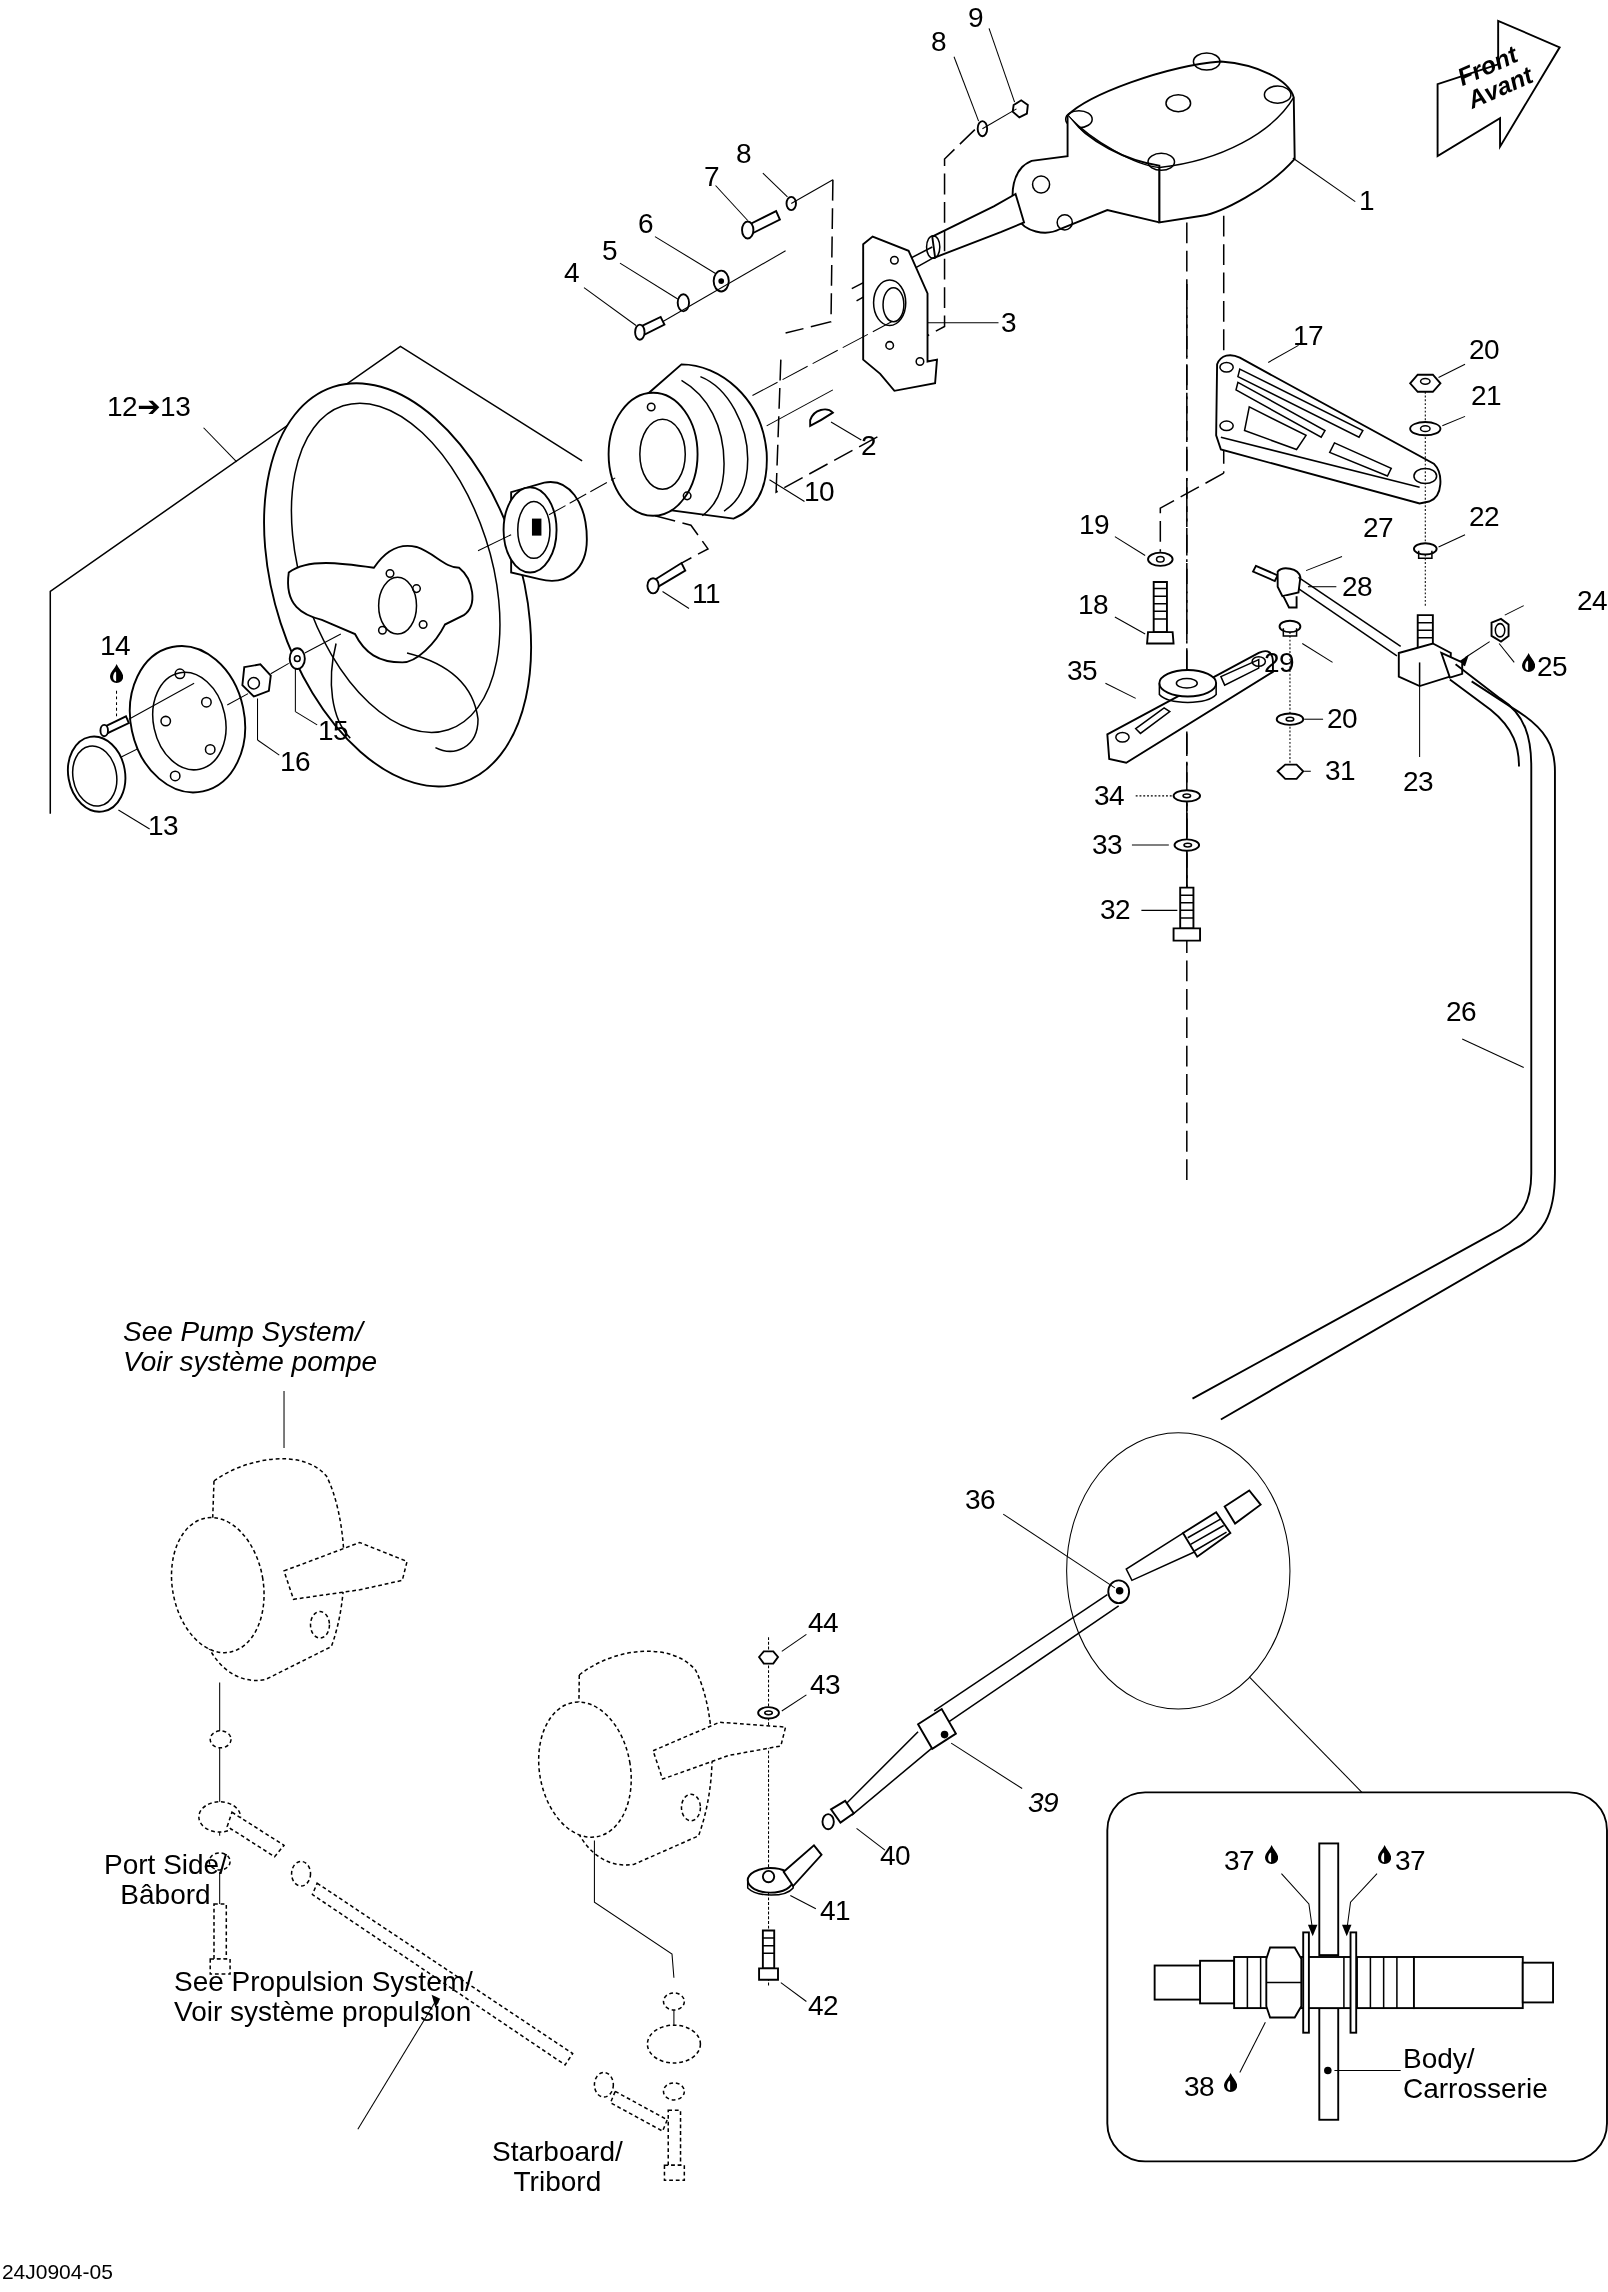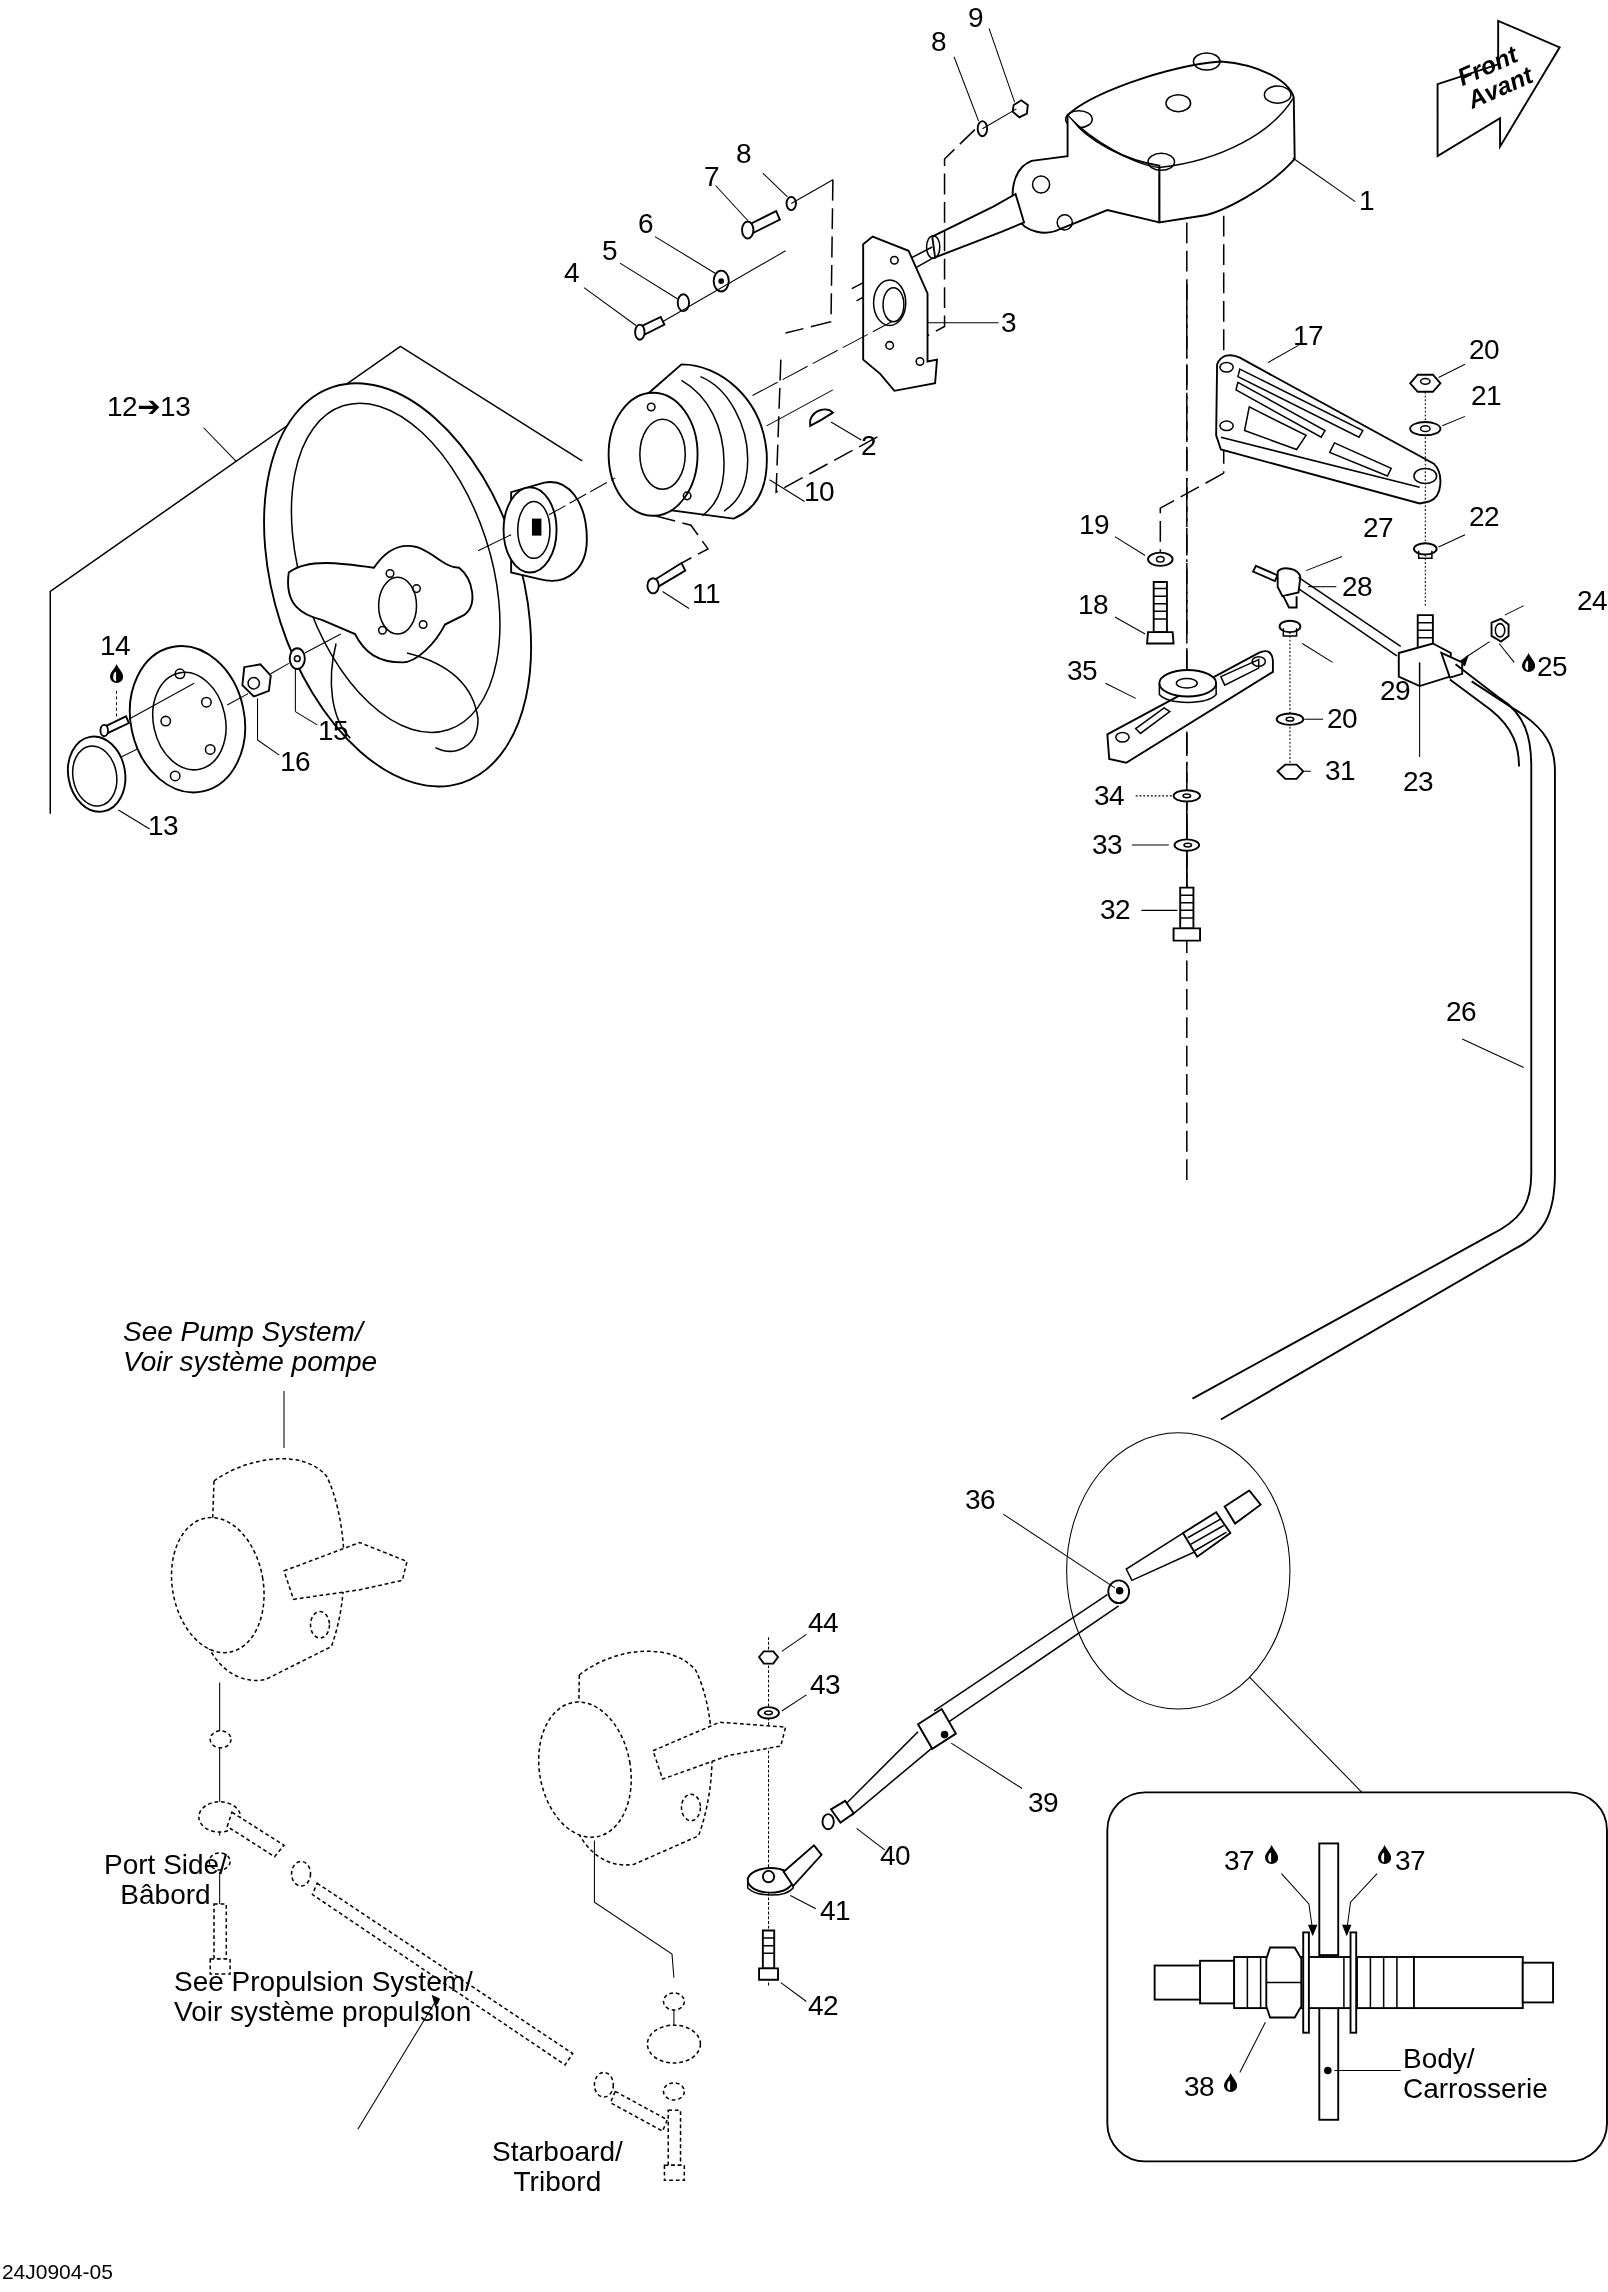--- a/index.html
+++ b/index.html
@@ -437,29 +437,29 @@
 <div class="lbl" style="left:1469px;top:503px;">22</div>
 <div class="lbl" style="left:1403px;top:768px;">23</div>
 <div class="lbl" style="left:1529px;top:587px;margin-left:48px;">24</div>
 <svg style="position:absolute;left:1522px;top:653px;width:13.2px;height:19px;" viewBox="0 0 14 20" width="13.2" height="19">
     <use href="#drop"></use>
   </svg>
 <div class="lbl" style="left:1537px;top:653px;">25</div>
 <div class="lbl" style="left:1446px;top:998px;">26</div>
 <div class="lbl" style="left:1363px;top:514px;">27</div>
 <div class="lbl" style="left:1342px;top:573px;">28</div>
-<div class="lbl" style="left:1380px;top:649px;margin-top:28px;">29</div>
+<div class="lbl" style="left:1264px;top:649px;">29</div>
 <div class="lbl" style="left:1327px;top:705px;">20</div>
 <div class="lbl" style="left:1325px;top:757px;">31</div>
 <div class="lbl" style="left:1100px;top:896px;">32</div>
 <div class="lbl" style="left:1092px;top:831px;">33</div>
 <div class="lbl" style="left:1094px;top:782px;">34</div>
 <div class="lbl" style="left:1067px;top:657px;">35</div>
 <div class="lbl" style="left:965px;top:1486px;">36</div>
-<div class="lbl" style="left:1028px;top:1789px;">39</div>
+<div class="lbl" style="left:1028px;top:1789px;font-style:italic;">39</div>
 <div class="lbl" style="left:880px;top:1842px;">40</div>
 <div class="lbl" style="left:820px;top:1897px;">41</div>
 <div class="lbl" style="left:808px;top:1992px;">42</div>
 <div class="lbl" style="left:810px;top:1671px;">43</div>
 <div class="lbl" style="left:808px;top:1609px;">44</div>
 
 <div class="note" style="left:123px;top:1317px;text-align:left;font-style:italic;">
   <div>See Pump System/</div>
   <div>Voir système pompe</div>
 </div>

